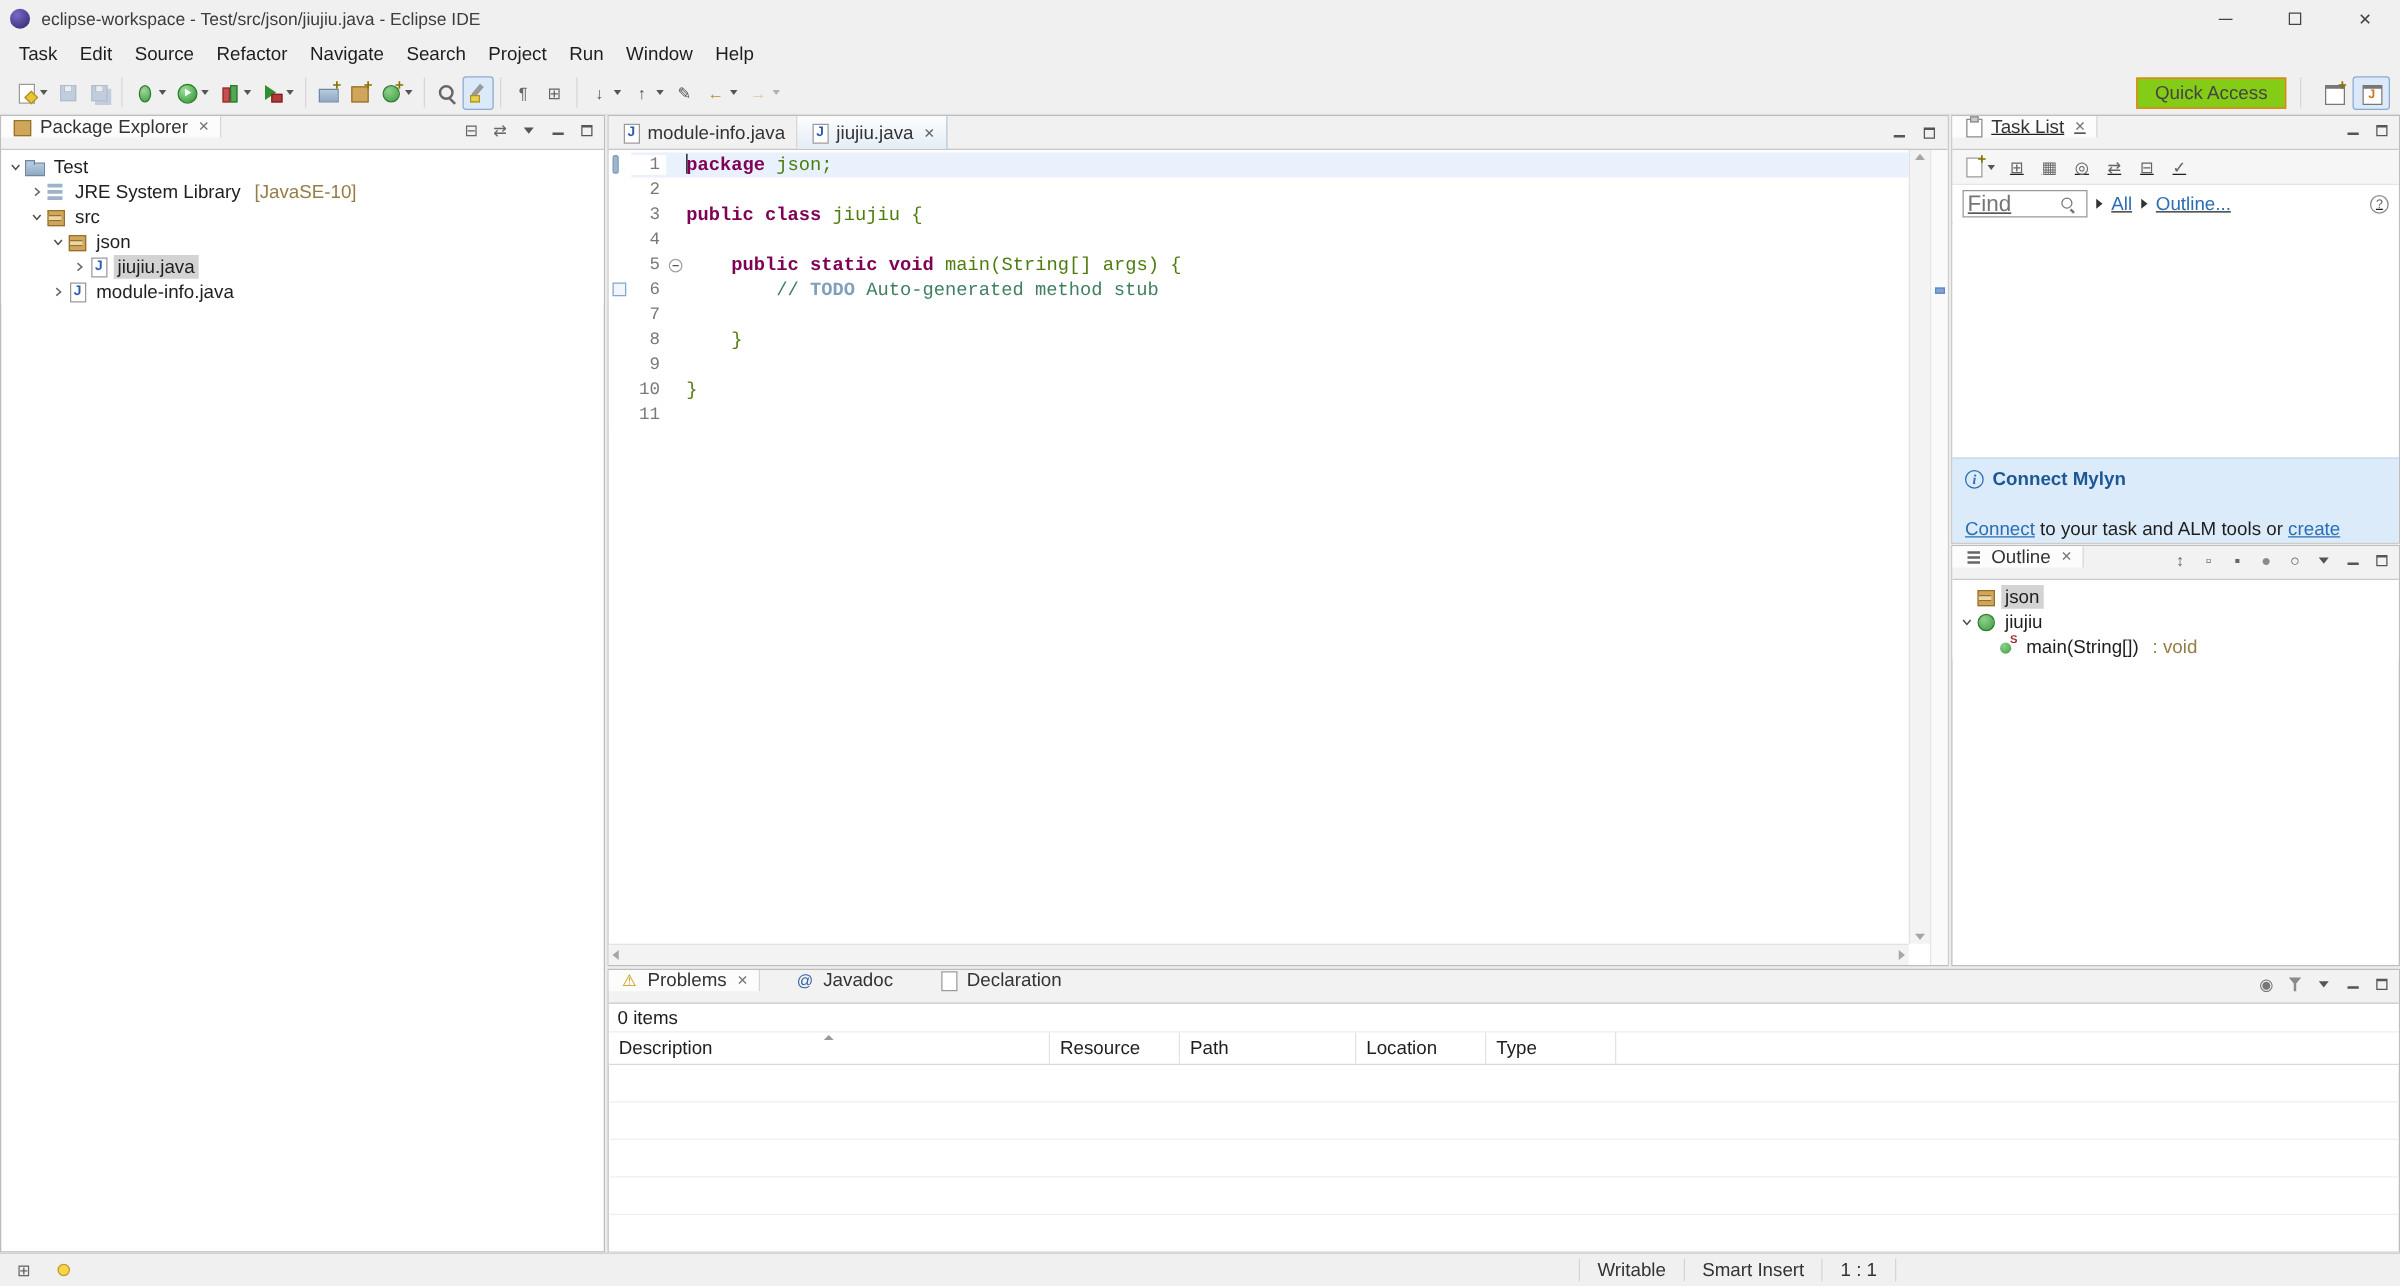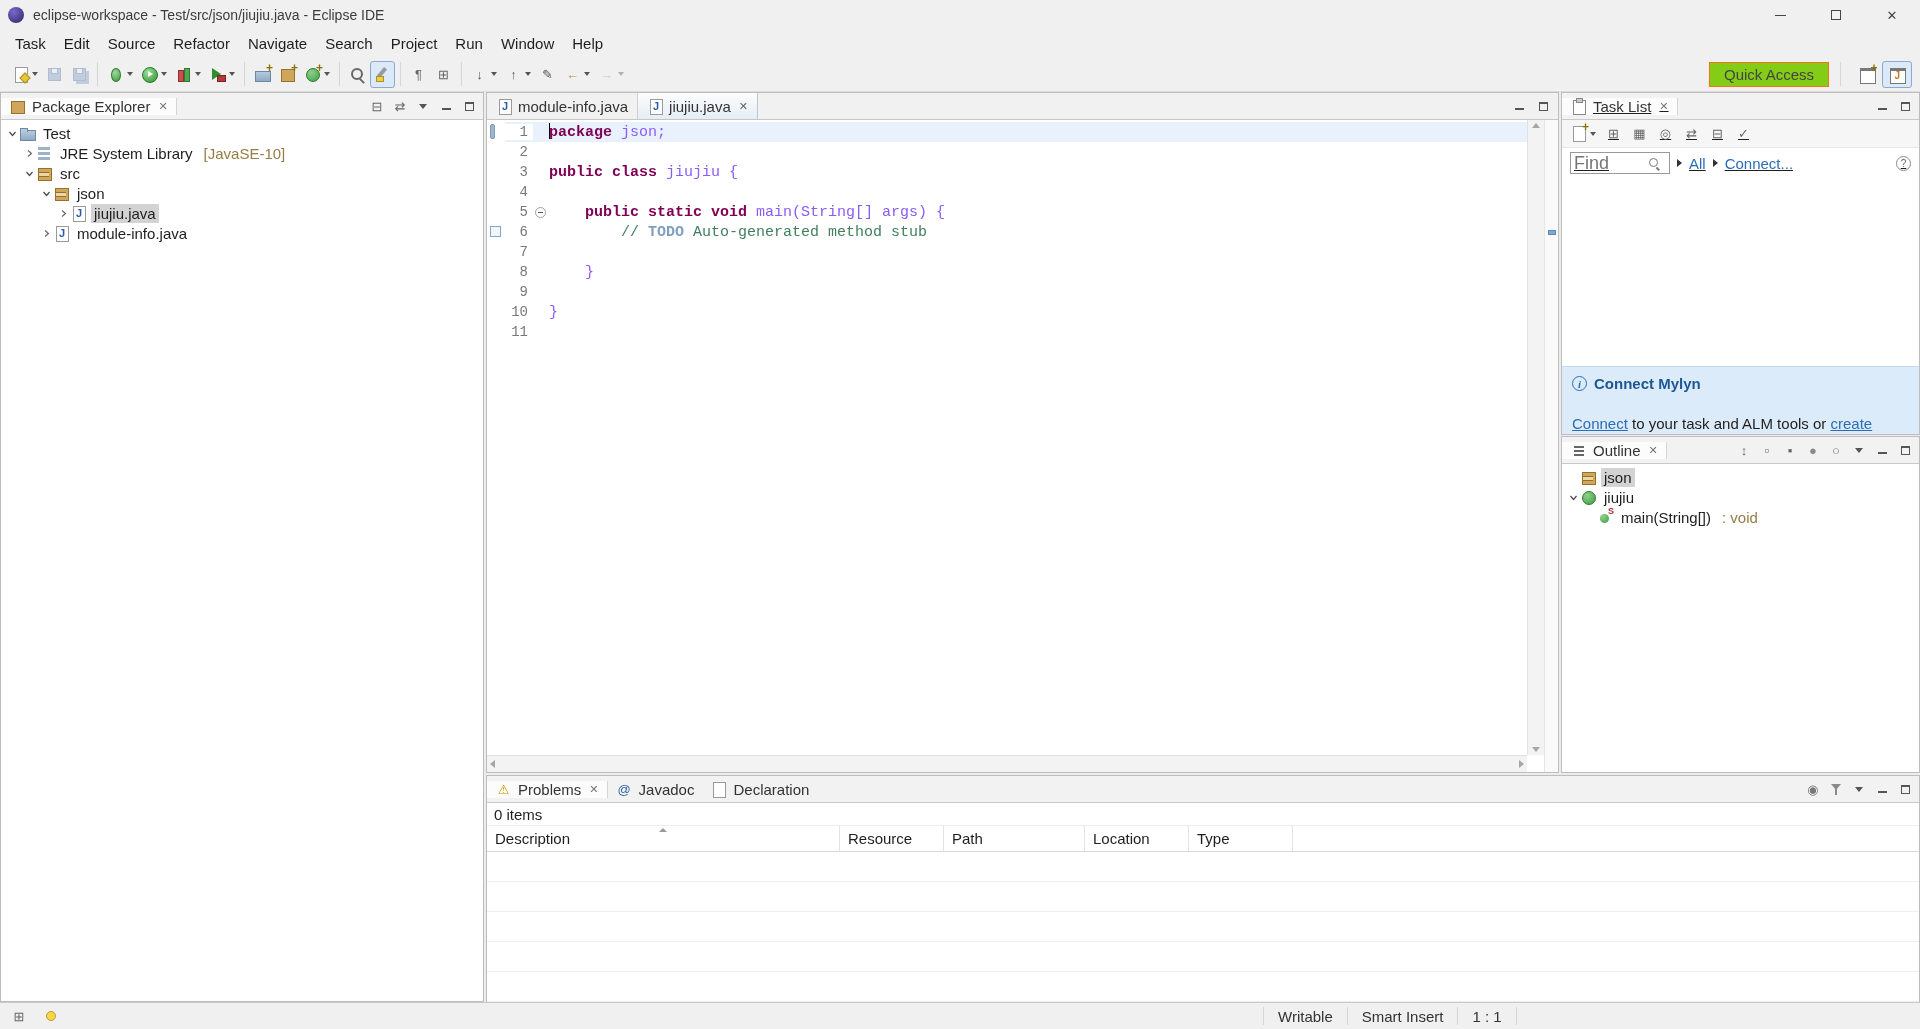--- a/index.html
+++ b/index.html
@@ -45,21 +45,21 @@
   .persp{width:30px;height:27px;display:flex;align-items:center;justify-content:center;border:1px solid transparent;border-radius:3px;}
   .persp.active{background:#dce9f8;border-color:#88abd3;}
 
   
   .panel{position:absolute;background:#fff;border:1px solid #bdbdbd;}
   .pkg-panel{top:92px;left:0;width:484px;height:910px;}
   .editor-panel{top:92px;left:486px;width:1073px;height:681px;}
   .sidebar{position:absolute;top:92px;left:1561px;width:359px;height:681px;}
   .problems-panel{top:775px;left:486px;width:1434px;height:227px;}
 
-  .phdr{height:27px;background:#f2f2f2;border-bottom:1px solid #c9c9c9;display:flex;align-items:center;position:relative;}
+  .phdr{height:27px;background:#f2f2f2;border-bottom:1px solid #c9c9c9;display:flex;align-items:flex-start;position:relative;gap:20px;}
   .ptab{display:flex;align-items:center;padding:0 8px;gap:6px;color:#333;}
   .ptab.active{background:#fcfcfc;border-right:1px solid #d5d5d5;}
   .tab-x{color:#777;font-size:11px;margin-left:2px;}
   .ptools{margin-left:auto;display:flex;align-items:center;padding-right:3px;gap:1px;}
   .pbody{position:relative;background:#fff;}
 
   
   .tree{padding-top:3px;}
   .trow{height:20px;display:flex;align-items:center;white-space:nowrap;}
   .chev{width:14px;display:flex;justify-content:center;flex:none;}
@@ -83,21 +83,21 @@
   .lnum{width:28px;text-align:right;color:#787878;font-size:14px;padding-right:5px;background:#fff;flex:none;}
   .foldc{width:16px;align-self:stretch;position:relative;flex:none;display:flex;align-items:center;}
   .ctext{flex:1;}
   .range-bar{position:absolute;left:3px;top:2px;width:5px;height:15px;background:#9fb6cd;border:1px solid #7e9ab5;border-radius:2px;}
   .task-marker{position:absolute;left:3px;top:4px;width:11px;height:11px;background:#f0f6fc;border:1px solid #85a7cc;}
   .fold-open{width:11px;height:11px;border:1px solid #a0a0a0;border-radius:50%;background:#fff;position:relative;margin-left:2px;}
   .fold-open::after{content:"";position:absolute;left:2px;top:4px;width:5px;height:1px;background:#555;}
   .tk-kw{color:#7f0055;font-weight:bold;}
   .tk-cm{color:#3f7f5f;}
   .tk-todo{color:#7f9fbf;font-weight:bold;}
-  .tk-pl{color:#8b5cf6;}
+  .tk-pl{color:#4d7c0f;}
   .caret{display:inline-block;width:1px;height:16px;background:#000;margin-right:-1px;vertical-align:-3px;}
   .vscroll{position:absolute;top:0;right:14px;width:17px;bottom:17px;background:#f3f3f3;border-left:1px solid #e2e2e2;
      display:flex;flex-direction:column;justify-content:space-between;align-items:center;padding:3px 0;}
   .hscroll{position:absolute;left:0;right:31px;bottom:0;height:17px;background:#f3f3f3;border-top:1px solid #e2e2e2;
      display:flex;justify-content:space-between;align-items:center;padding:0 3px;}
   .overview{position:absolute;top:0;right:0;width:14px;bottom:0;background:#fafafa;border-left:1px solid #e6e6e6;}
   .ov-marker{position:absolute;top:110px;left:3px;width:8px;height:5px;background:#7fa7d8;border:1px solid #5f87b8;}
   .tri-up{width:0;height:0;border-left:4px solid transparent;border-right:4px solid transparent;border-bottom:5px solid #a6a6a6;}
   .tri-down{width:0;height:0;border-left:4px solid transparent;border-right:4px solid transparent;border-top:5px solid #a6a6a6;}
   .tri-left{width:0;height:0;border-top:4px solid transparent;border-bottom:4px solid transparent;border-right:5px solid #a6a6a6;}
@@ -487,21 +487,21 @@
         </div>
       </div>
     <div class="tl-findrow">
       <div class="find-box">
         <input placeholder="Find" style="">
         <span class="mini-mag"></span>
       </div>
       <span class="scope-sep"></span>
       <span class="scope-link">All</span>
       <span class="scope-sep"></span>
-      <span class="scope-link">Connect...</span>
+      <span class="scope-link">Outline...</span>
       <span class="help-circle">?</span>
     </div>
     <div class="tl-body"></div>
     <div class="mylyn">
       <div class="mylyn-title">
         <span class="info-circle">i</span>
         <span>Connect Mylyn</span>
       </div>
       <div class="mylyn-line">
         <span class="link">Connect</span><span> to your task and ALM tools or </span><span class="link">create</span>

